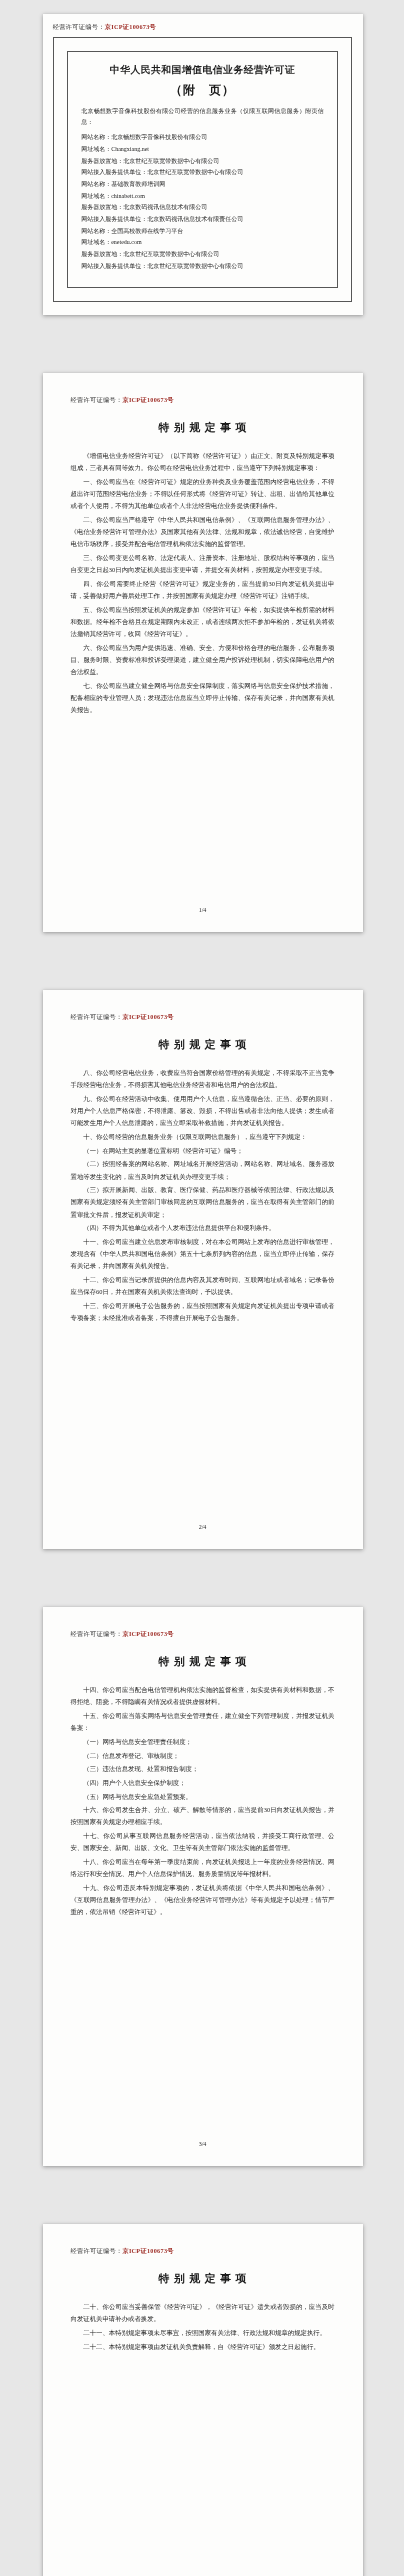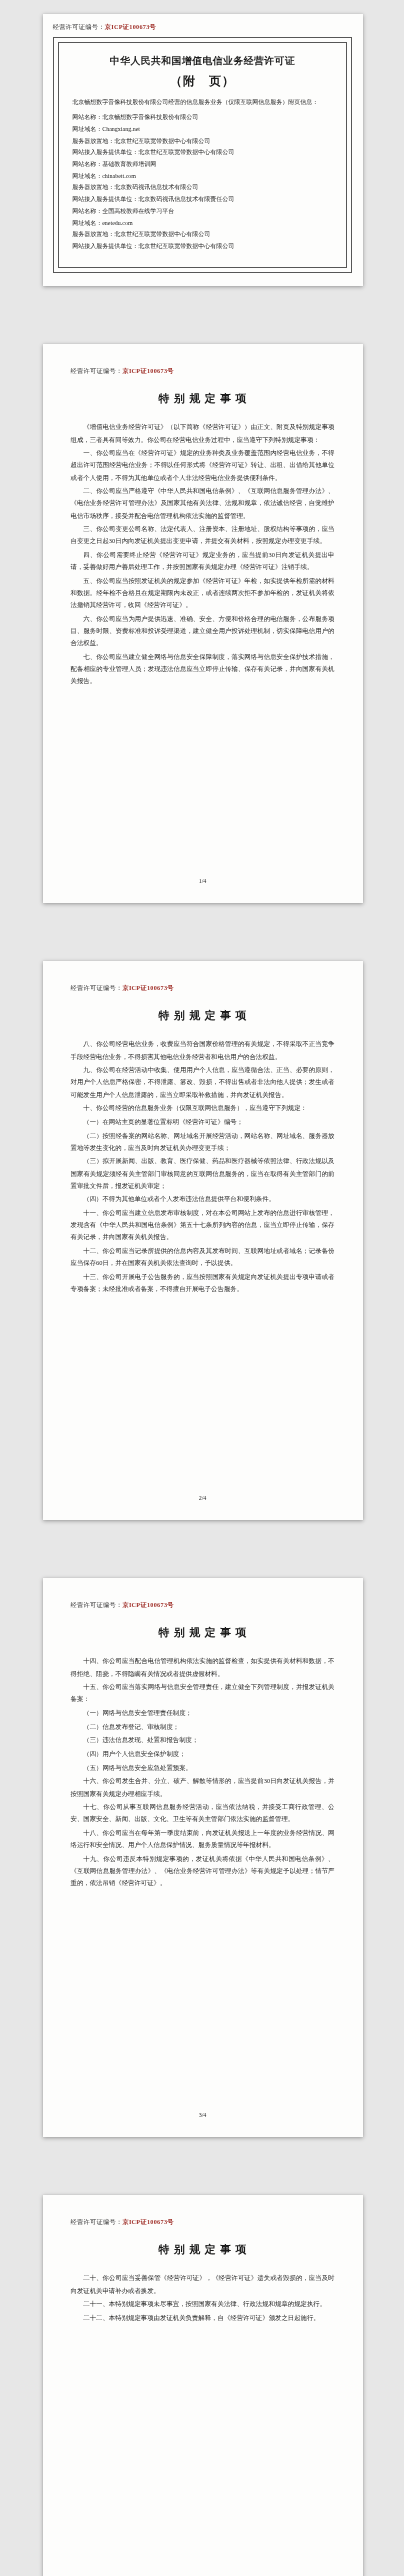--- a/index.html
+++ b/index.html
@@ -17,21 +17,21 @@
     background: #fdfdfc;
     box-shadow: 0 1px 4.1px rgba(0,0,0,0.35), 0 0 0.5px rgba(0,0,0,0.45);
     position: relative;
   }
   .page:last-child { margin-bottom: 0; }
 
   
   .page1 { padding: 8.2px 10.3px 13.4px; min-height: 223px; }
   .hdr { font-size: 6.2px; letter-spacing: 0.3px; color: #2a2a2a; }
   .hdr .num { color: var(--accent, #9e2d26); font-weight: bold; }
-  .frame { border: 1px solid #565656; padding: 4px; margin-top: 5.2px; }
+  .frame { border: 1px solid #565656; padding: 13px; margin-top: 5.2px; }
   .frame-in { border: 0.5px solid #565656; padding: 11.3px 13.4px 14.4px; min-height: 175px; }
   .cert-title {
     font-size: 9.8px; font-weight: bold; text-align: center;
     letter-spacing: 0.5px; margin: 1px 0 5.2px;
   }
   .cert-sub {
     font-size: 12px; font-weight: bold; text-align: center;
     letter-spacing: 1px; margin: 0 0 7.2px;
   }
   .cert-intro { font-size: 6px; line-height: 1.8; margin: 0 0 4.1px; text-align: justify; }

